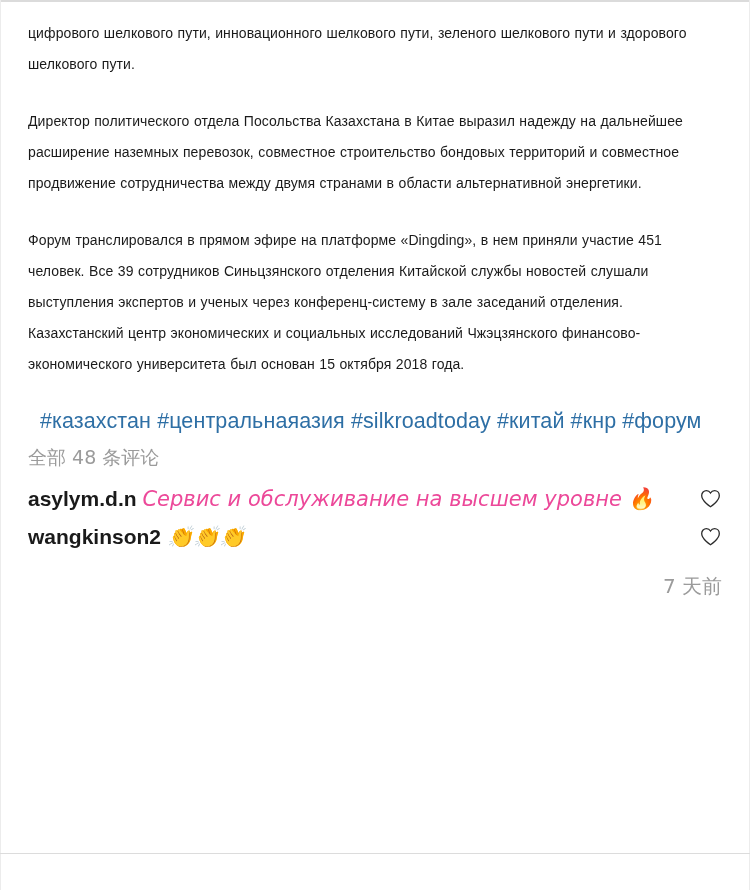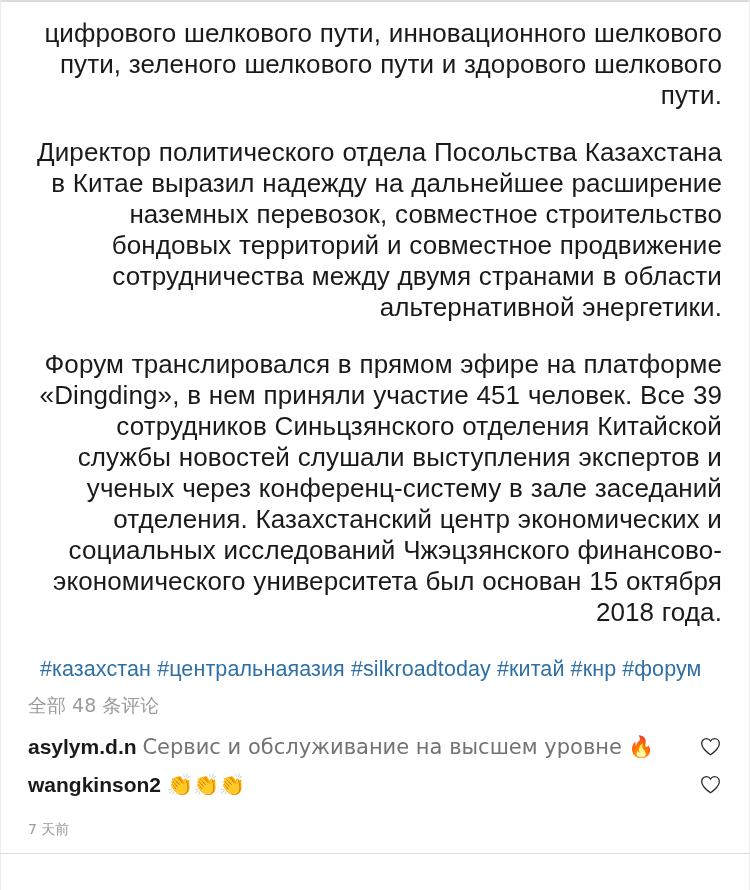--- a/index.html
+++ b/index.html
@@ -28,27 +28,26 @@
     left: 0;
     width: 750px;
     height: 2px;
     background: #dbdbdb;
   }
   .content {
     padding: 18px 28px 0 28px;
     box-sizing: border-box;
   }
   .para {
-    font-size: 26px;
+    font-size: 14px;
     line-height: 31px;
     color: #1a1a1a;
     margin: 0 0 26px 0;
     letter-spacing: 0.1px;
     word-spacing: 0.4px;
-    text-align: right;
   }
   .para.first {
     margin-top: 0;
   }
   .hashtags {
     font-size: 21.5px;
     line-height: 31px;
     color: #2e6fa5;
     margin: 0 0 8px 12px;
     letter-spacing: 0.1px;
@@ -70,38 +69,40 @@
     line-height: 28px;
     color: #1a1a1a;
     flex: 1;
     padding-right: 12px;
   }
   .comment-user {
     font-weight: bold;
     color: #1a1a1a;
   }
   .comment-body {
-    color: #737373;
+    color: #ec4899;
+    font-style: italic;
   }
   .emoji {
     font-family: "DejaVu Sans", sans-serif;
   }
   .heart {
     width: 22px;
     flex: 0 0 22px;
     margin-top: 4px;
   }
   .heart svg {
     display: block;
   }
   .timestamp {
-    font-size: 14px;
+    font-size: 20px;
     color: #9b9b9b;
     margin-top: 22px;
     font-family: "DejaVu Sans", sans-serif;
+    text-align: right;
   }
   .bottom-rule {
     position: absolute;
     left: 0;
     bottom: 36px;
     width: 750px;
     height: 1px;
     background: #dcdcdc;
   }
   .left-edge, .right-edge {

